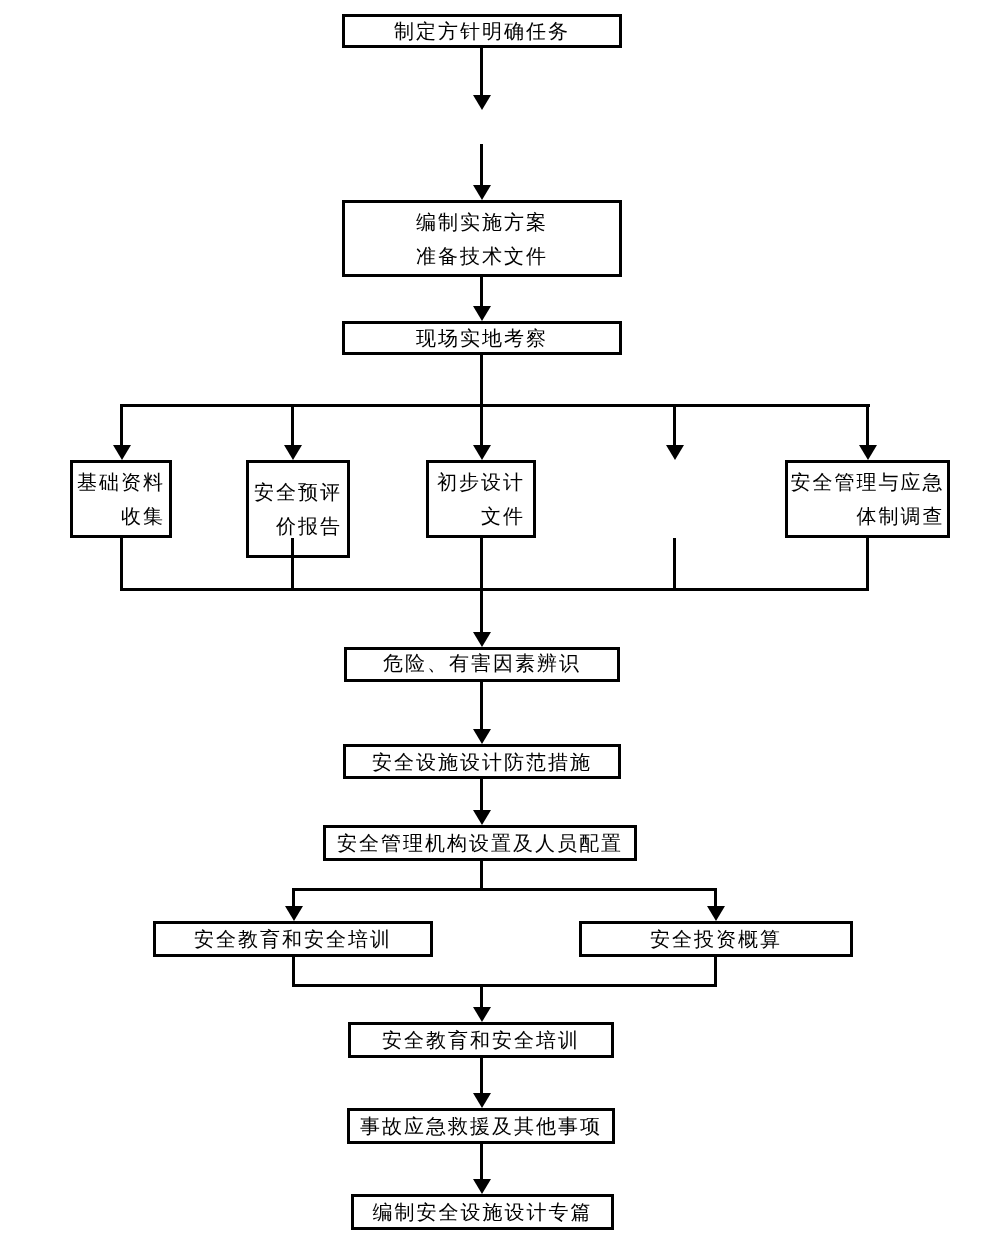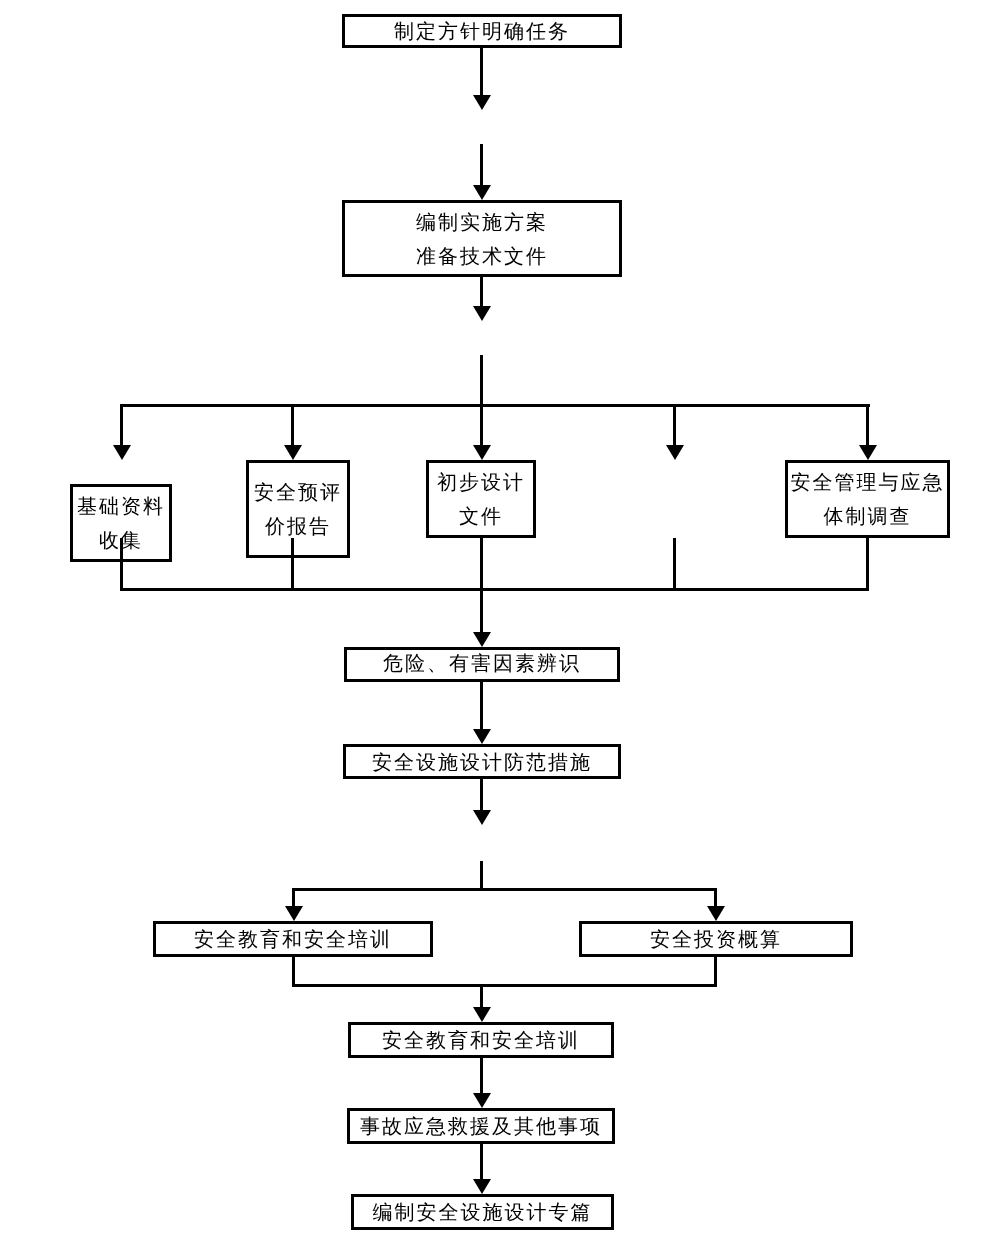--- a/index.html
+++ b/index.html
@@ -11,21 +11,21 @@
     color:#000000;
   }
   .node{
     position:absolute;
     box-sizing:border-box;
     border:3px solid #000000;
     background:#ffffff;
     display:flex;
     align-items:center;
     justify-content:center;
-    text-align:center;
+    text-align:right;
     font-size:20px;
     letter-spacing:2px;
     line-height:34px;
     white-space:pre-line;
     font-weight:500;
   }
   .vline{position:absolute;width:3px;background:#000000;}
   .hline{position:absolute;height:3px;background:#000000;}
   .arrow-down{
     position:absolute;width:0;height:0;
@@ -44,36 +44,37 @@
   <div class="arrow-down" style="left:473px;top:95px;"></div>
 
   <div class="vline" style="left:480px;top:144px;height:41px;"></div>
   <div class="arrow-down" style="left:473px;top:185px;"></div>
 
   <div class="node" style="left:342px;top:200px;width:280px;height:77px;">编制实施方案
 准备技术文件</div>
   <div class="vline" style="left:480px;top:277px;height:29px;"></div>
   <div class="arrow-down" style="left:473px;top:306px;"></div>
 
+  <div class="node" style="left:342px;top:321px;width:280px;height:34px;">现场实地考察</div>
 
   <div class="vline" style="left:480px;top:355px;height:52px;"></div>
   <div class="hline" style="left:120px;top:404px;width:750px;"></div>
 
   <div class="vline" style="left:120px;top:404px;height:41px;"></div>
   <div class="arrow-down" style="left:113px;top:445px;"></div>
   <div class="vline" style="left:291px;top:404px;height:41px;"></div>
   <div class="arrow-down" style="left:284px;top:445px;"></div>
   <div class="vline" style="left:480px;top:404px;height:41px;"></div>
   <div class="arrow-down" style="left:473px;top:445px;"></div>
   <div class="vline" style="left:673px;top:404px;height:41px;"></div>
   <div class="arrow-down" style="left:666px;top:445px;"></div>
   <div class="vline" style="left:866px;top:404px;height:41px;"></div>
   <div class="arrow-down" style="left:859px;top:445px;"></div>
 
-  <div class="node" style="left:70px;top:484px;width:102px;height:78px;">基础资料
+  <div class="node" style="left:70px;top:460px;width:102px;height:78px;">基础资料
 收集</div>
   <div class="node" style="left:240px;top:460px;width:104px;height:98px;margin-left:6px;">安全预评
 价报告</div>
   <div class="node" style="left:426px;top:460px;width:110px;height:78px;">初步设计
 文件</div>
   <div class="node" style="left:785px;top:460px;width:165px;height:78px;">安全管理与应急
 体制调查</div>
 
   <div class="vline" style="left:120px;top:538px;height:52px;"></div>
   <div class="vline" style="left:291px;top:538px;height:52px;"></div>
@@ -85,20 +86,21 @@
   <div class="arrow-down" style="left:473px;top:632px;"></div>
 
   <div class="node" style="left:344px;top:647px;width:276px;height:35px;font-family:Liberation Mono, monospace;">危险、有害因素辨识</div>
   <div class="vline" style="left:480px;top:682px;height:47px;"></div>
   <div class="arrow-down" style="left:473px;top:729px;"></div>
 
   <div class="node" style="left:343px;top:744px;width:278px;height:35px;">安全设施设计防范措施</div>
   <div class="vline" style="left:480px;top:779px;height:31px;"></div>
   <div class="arrow-down" style="left:473px;top:810px;"></div>
 
+  <div class="node" style="left:323px;top:825px;width:314px;height:36px;">安全管理机构设置及人员配置</div>
 
   <div class="vline" style="left:480px;top:861px;height:29px;"></div>
   <div class="hline" style="left:292px;top:888px;width:425px;"></div>
   <div class="vline" style="left:292px;top:888px;height:18px;"></div>
   <div class="arrow-down" style="left:285px;top:906px;"></div>
   <div class="vline" style="left:714px;top:888px;height:18px;"></div>
   <div class="arrow-down" style="left:707px;top:906px;"></div>
 
   <div class="node" style="left:153px;top:921px;width:280px;height:36px;">安全教育和安全培训</div>
   <div class="node" style="left:579px;top:921px;width:274px;height:36px;">安全投资概算</div>

